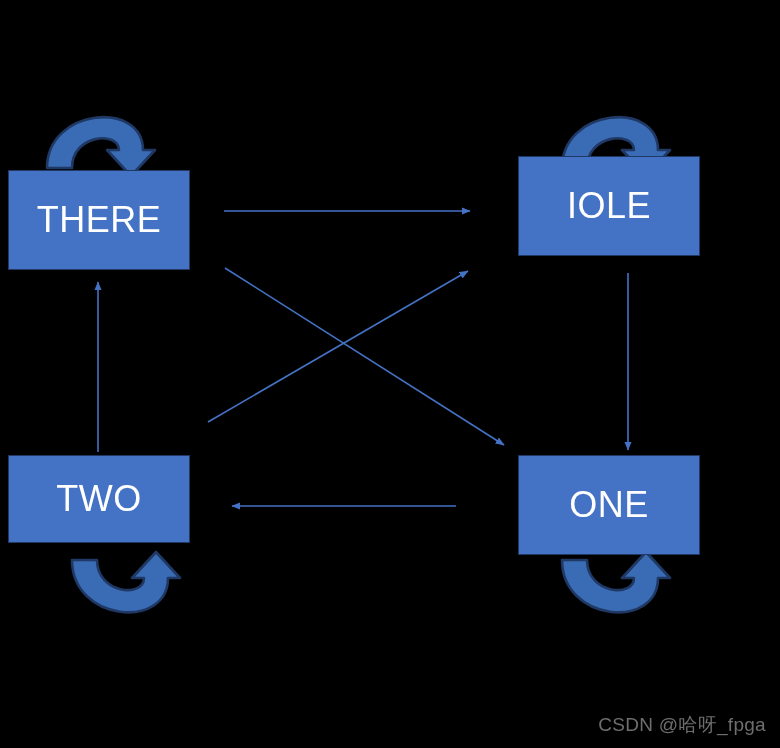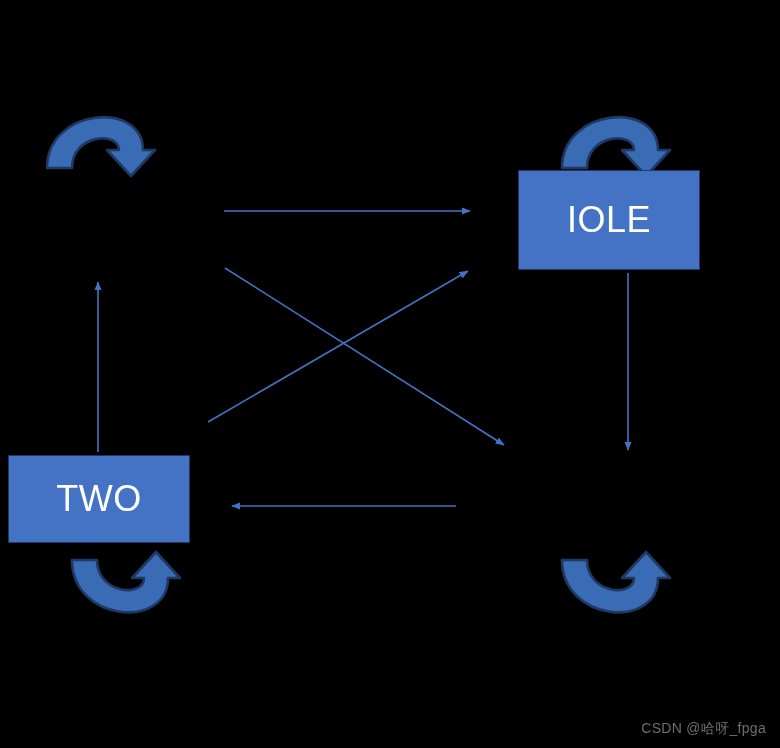--- a/index.html
+++ b/index.html
@@ -39,31 +39,31 @@
   .state-label {
     color: #FFFFFF;
     font-family: "Liberation Sans", sans-serif;
     font-size: 36px;
     font-weight: 400;
     letter-spacing: 0.5px;
     line-height: 1;
     white-space: nowrap;
   }
   #node-there { left: 8px;   top: 170px; width: 182px; height: 100px; }
-  #node-iole  { left: 518px; top: 170px; width: 182px; height: 100px; }
+  #node-iole  { left: 518px; top: 156px; width: 182px; height: 100px; }
   #node-two   { left: 8px;   top: 455px; width: 182px; height: 88px; }
   #node-one   { left: 518px; top: 455px; width: 182px; height: 100px; }
 
   #watermark {
     position: absolute;
     right: 14px;
     bottom: 10px;
     color: #6E6E6E;
     font-family: "Liberation Sans", sans-serif;
-    font-size: 14px;
+    font-size: 19px;
     letter-spacing: 0.3px;
     white-space: nowrap;
     z-index: 4;
   }
 </style>
 </head>
 <body>
 
 <div id="canvas">
 
@@ -108,25 +108,31 @@
     </g>
 
     <g>
       <path d="M562,560
                C562,622 658,630 658,578
                L670,578 L646,552 L622,578 L634,578
                C634,598 587,594 587,560 Z" fill="#3A6BB5" stroke="#1F3864" stroke-width="2.6" stroke-linejoin="round"></path>
     </g>
   </svg>
 
+  <div class="state-node" id="node-there">
+    <span class="state-label">THERE</span>
+  </div>
 
   <div class="state-node" id="node-iole">
     <span class="state-label">IOLE</span>
   </div>
 
   <div class="state-node" id="node-two">
     <span class="state-label">TWO</span>
   </div>
 
+  <div class="state-node" id="node-one">
+    <span class="state-label">ONE</span>
+  </div>
 
   <div id="watermark">CSDN @哈呀_fpga</div>
 
 </div>
 
 </body></html>

